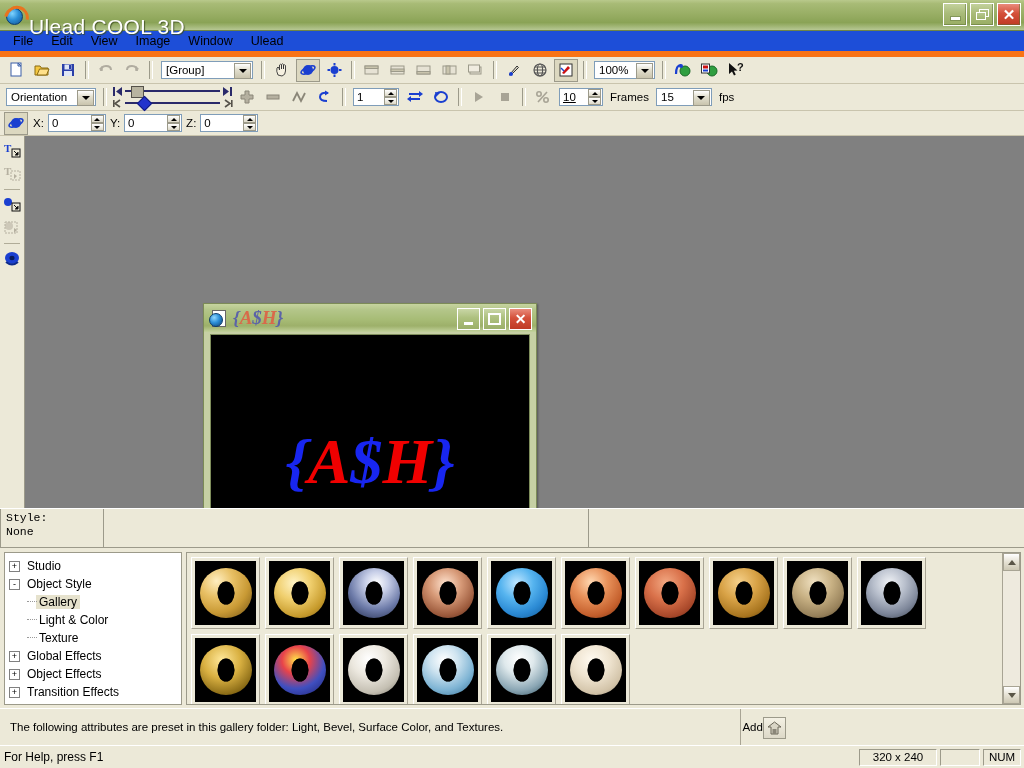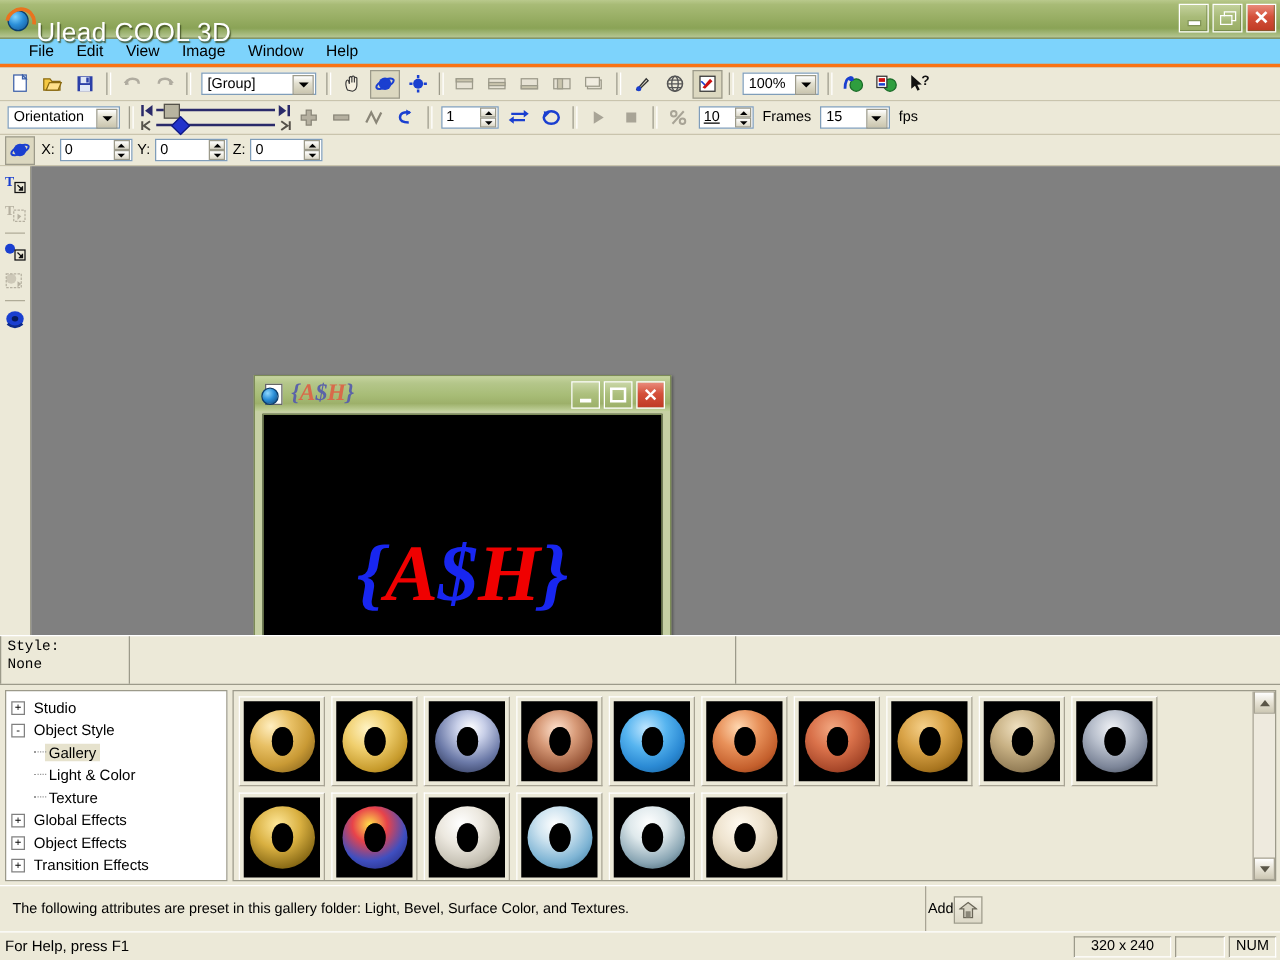--- a/index.html
+++ b/index.html
@@ -48,21 +48,21 @@
   }
   .wbtn.close{background:linear-gradient(to bottom,#e98b7b,#d4503a 45%,#bf3a24);border-color:#fff;}
   .wbtn .min-gl{width:9px;height:3px;background:#fff;margin-top:8px;box-shadow:0 0 0 1px rgba(70,90,40,.35);}
   .wbtn .rest-a{position:absolute;width:8px;height:6px;border:1px solid #fff;left:8px;top:5px;}
   .wbtn .rest-b{position:absolute;width:8px;height:6px;border:1px solid #fff;background:linear-gradient(#b6c78f,#9fb36c);left:5px;top:8px;}
   .wbtn .x-gl{color:#fff;font-size:15px;font-weight:bold;line-height:1;margin-top:-1px;}
 
   
   .menubar{
     height:20px;flex:0 0 20px;display:flex;align-items:center;
-    background:#7dd3fc;border-bottom:3px solid #f97316;padding-left:14px;
+    background:#1d4ed8;border-bottom:6px solid #f97316;padding-left:4px;
   }
   .menu-item{padding:2px 9px;font-size:12.5px;color:#000;cursor:default;}
 
   
   .tbrow{
     display:flex;align-items:center;background:#ece9d8;
     border-bottom:1px solid #c9c4ad;padding:0 3px;
   }
   .tb1{height:26px;flex:0 0 26px;}
   .tb2{height:26px;flex:0 0 26px;}
@@ -272,21 +272,21 @@
         </div>
     </div>
   </div>
 
   <div class="menubar">
     <div class="menu-item">File</div>
     <div class="menu-item">Edit</div>
     <div class="menu-item">View</div>
     <div class="menu-item">Image</div>
     <div class="menu-item">Window</div>
-    <div class="menu-item">Help</div>
+    <div class="menu-item">Ulead</div>
   </div>
 
   <div class="tbrow tb1">
     <div class="tbtn">
       <svg width="16" height="16">
           <rect x="3" y="1" width="10" height="13" fill="#fff" stroke="#3b5fa8"></rect>
           <path d="M10 1 L13 4 L10 4 Z" fill="#cfe0f5" stroke="#3b5fa8"></path>
         </svg>
     </div>
     <div class="tbtn">

